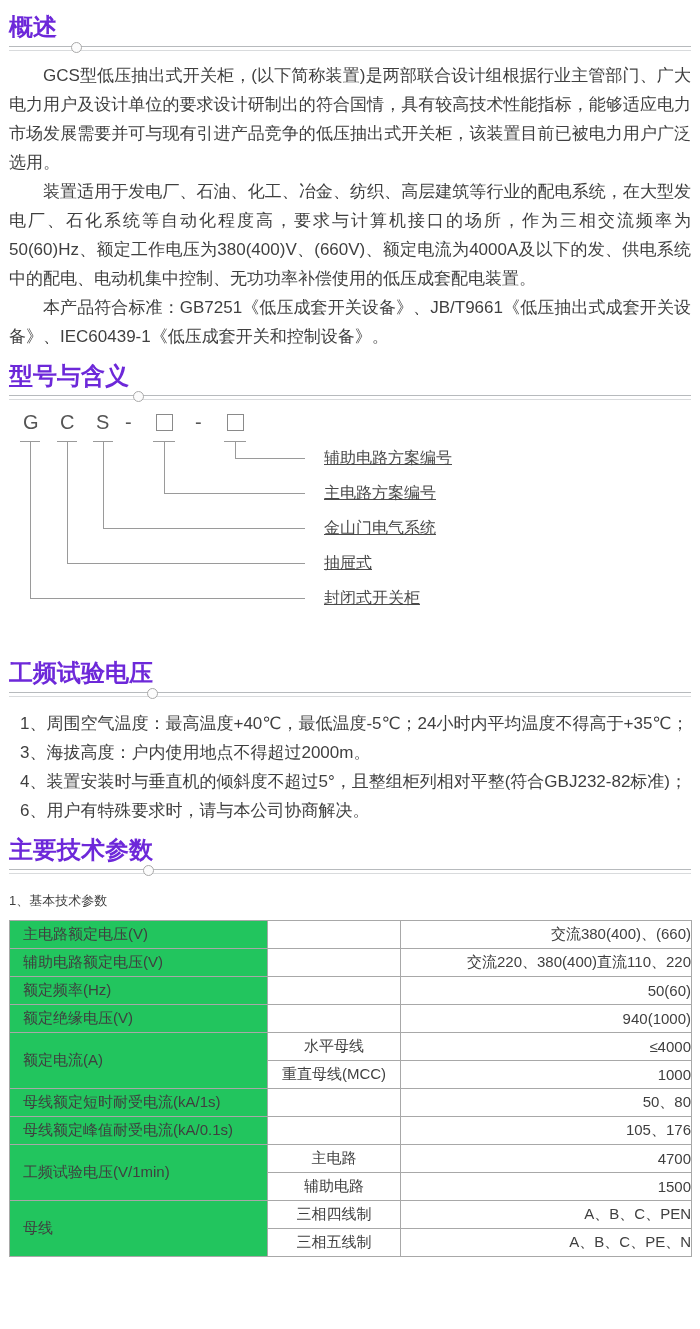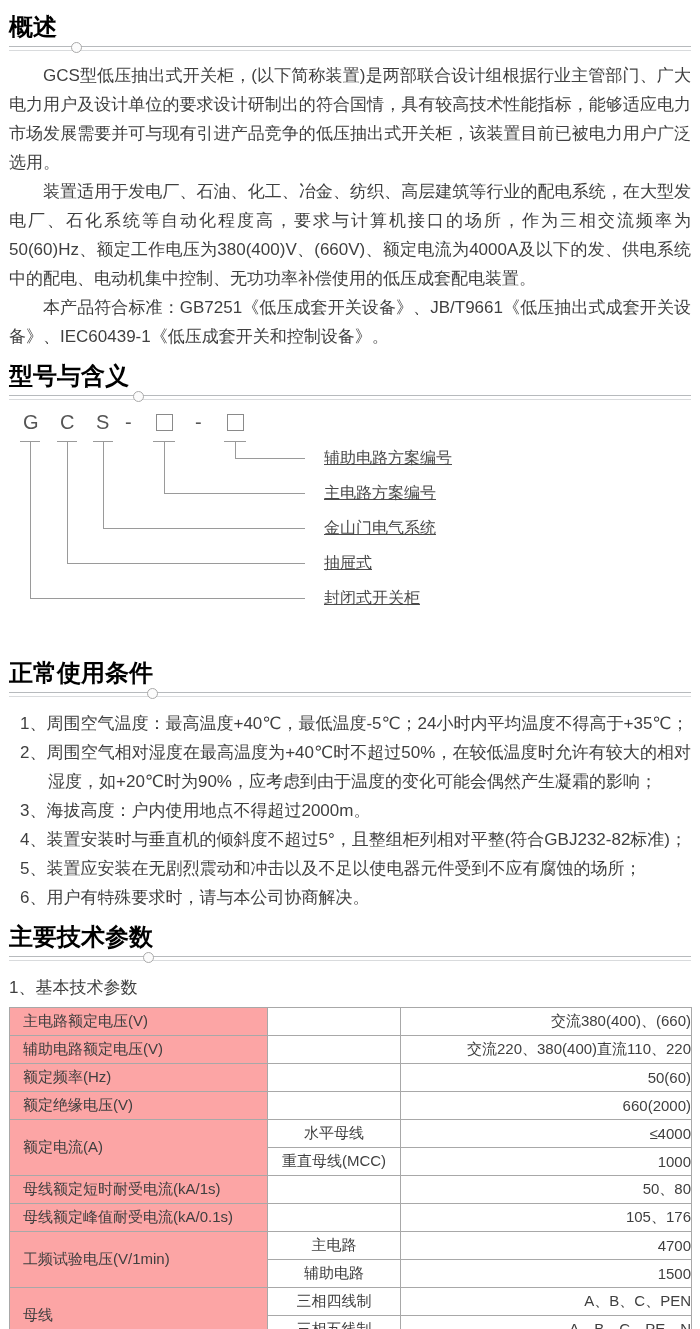--- a/index.html
+++ b/index.html
@@ -10,21 +10,21 @@
     overflow:hidden;
   }
   .page{padding:0 9px;position:relative;}
 
   
   .sec-title{
     margin:0;
     font-size:24px;
     line-height:30px;
     font-weight:bold;
-    color:#000000;
+    color:#6d28d9;
   }
   .sec-title.first{padding-top:12px;}
   .rule{
     position:relative;
     height:3px;
     margin-top:4px;
     border-top:1px solid #b7babd;
     border-bottom:1px solid #d9dbdd;
   }
   .rule .dot{
@@ -80,41 +80,41 @@
   .cond-list li{
     font-size:17px;
     line-height:29px;
     padding-left:28px;
     text-indent:-28px;
     text-align:justify;
     margin-left:11px;
   }
 
   
-  .subtitle{margin:16px 0 0 0;font-size:17px;line-height:22px;font-weight:normal;}
+  .subtitle{margin:16px 0 0 0;font-size:13px;line-height:22px;font-weight:normal;}
   table.params{
     margin-top:8px;
     border-collapse:collapse;
     table-layout:fixed;
     width:682px;
     font-size:15px;
     color:#3f3f3f;
   }
   table.params col.c1{width:258px;}
   table.params col.c2{width:133px;}
   table.params col.c3{width:291px;}
   table.params tr{height:28px;}
   table.params th,table.params td{
     border:1px solid #a8a8a8;
     font-weight:normal;
     padding:0;
     vertical-align:middle;
   }
   table.params th{
-    background:#fca5a5;
+    background:#22c55e;
     text-align:left;
     padding-left:13px;
   }
   table.params td.mid{text-align:center;}
   table.params td.val{text-align:right;padding-left:27px;}
 </style>
 </head>
 <body>
 
 <div class="page">
@@ -154,30 +154,28 @@
     <i class="lcon" style="left:58px;top:31px;width:237px;height:122px"></i>
     <i class="lcon" style="left:21px;top:31px;width:274px;height:157px"></i>
 
     <span class="dlabel" style="top:39px">辅助电路方案编号</span>
     <span class="dlabel" style="top:74px">主电路方案编号</span>
     <span class="dlabel" style="top:109px">金山门电气系统</span>
     <span class="dlabel" style="top:144px">抽屉式</span>
     <span class="dlabel" style="top:179px">封闭式开关柜</span>
   </div>
 
-  <h2 class="sec-title" style="margin-top:46px">正常使用条件</h2>
+  <h2 class="sec-title" style="margin-top:46px">工频试验电压</h2>
   <div class="rule">
     <span class="dot" style="left:138px"></span>
   </div>
   <ul class="cond-list">
     <li>1、周围空气温度：最高温度+40℃，最低温度-5℃；24小时内平均温度不得高于+35℃；</li>
-    <li>2、周围空气相对湿度在最高温度为+40℃时不超过50%，在较低温度时允许有较大的相对湿度，如+20℃时为90%，应考虑到由于温度的变化可能会偶然产生凝霜的影响；</li>
     <li>3、海拔高度：户内使用地点不得超过2000m。</li>
     <li>4、装置安装时与垂直机的倾斜度不超过5°，且整组柜列相对平整(符合GBJ232-82标准)；</li>
-    <li>5、装置应安装在无剧烈震动和冲击以及不足以使电器元件受到不应有腐蚀的场所；</li>
     <li>6、用户有特殊要求时，请与本公司协商解决。</li>
   </ul>
 
   <h2 class="sec-title" style="margin-top:10px">主要技术参数</h2>
   <div class="rule">
     <span class="dot" style="left:134px"></span>
   </div>
   <h3 class="subtitle">1、基本技术参数</h3>
 
   <table class="params">
@@ -198,21 +196,21 @@
         <td class="val">交流220、380(400)直流110、220</td>
       </tr>
       <tr>
         <th>额定频率(Hz)</th>
         <td class="mid"></td>
         <td class="val">50(60)</td>
       </tr>
       <tr>
         <th>额定绝缘电压(V)</th>
         <td class="mid"></td>
-        <td class="val">660(2000)</td>
+        <td class="val">940(1000)</td>
       </tr>
       <tr>
         <th rowspan="2">额定电流(A)</th>
         <td class="mid">水平母线</td>
         <td class="val">≤4000</td>
       </tr>
       <tr>
         <td class="mid">重直母线(MCC)</td>
         <td class="val">1000</td>
       </tr>

